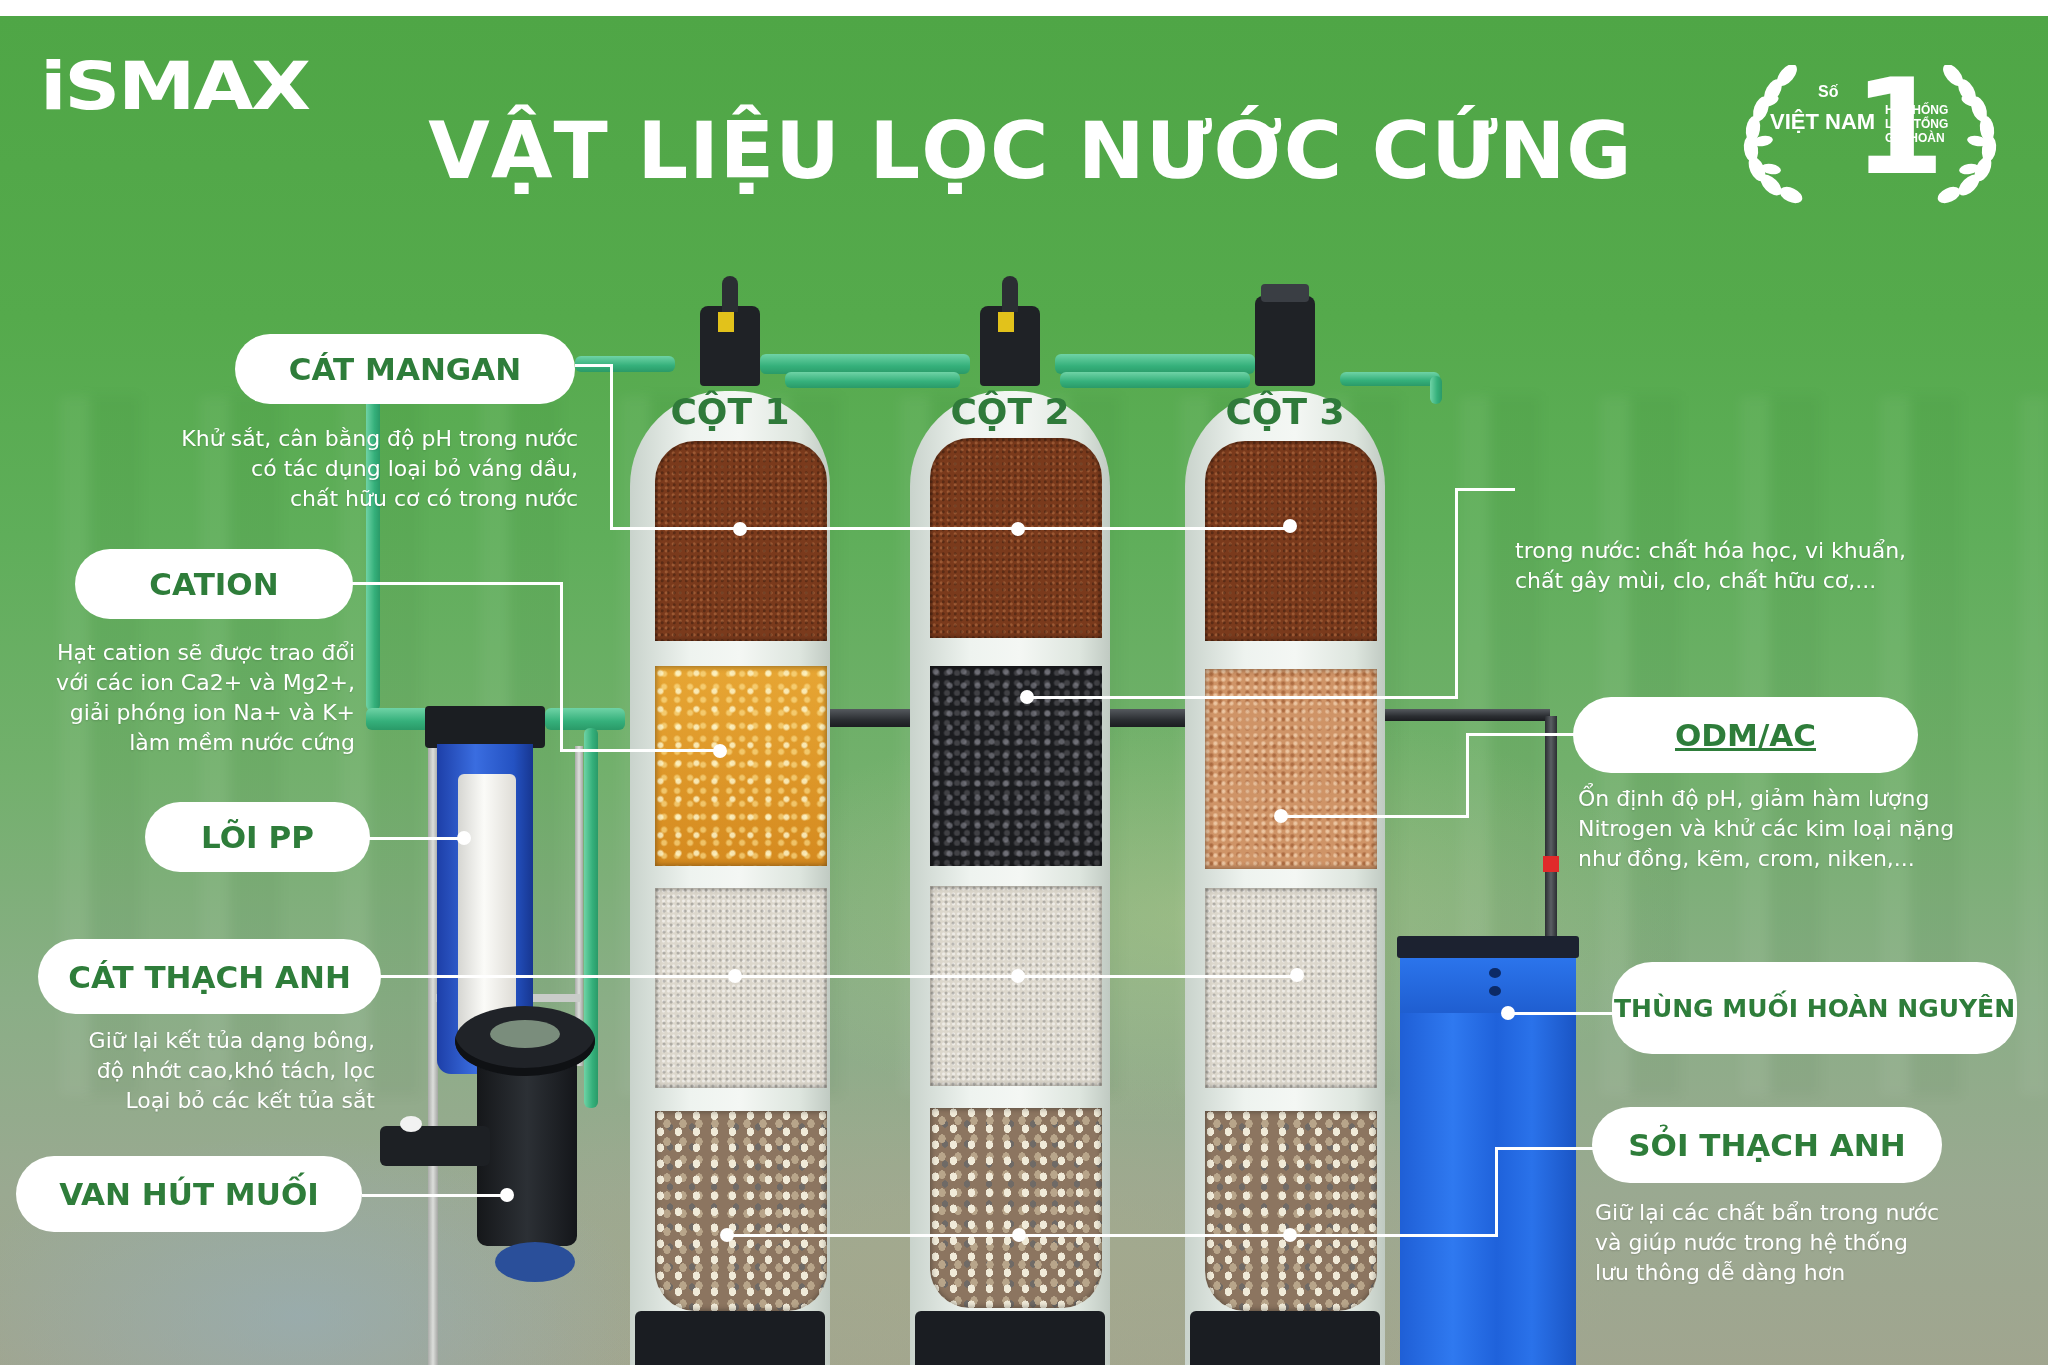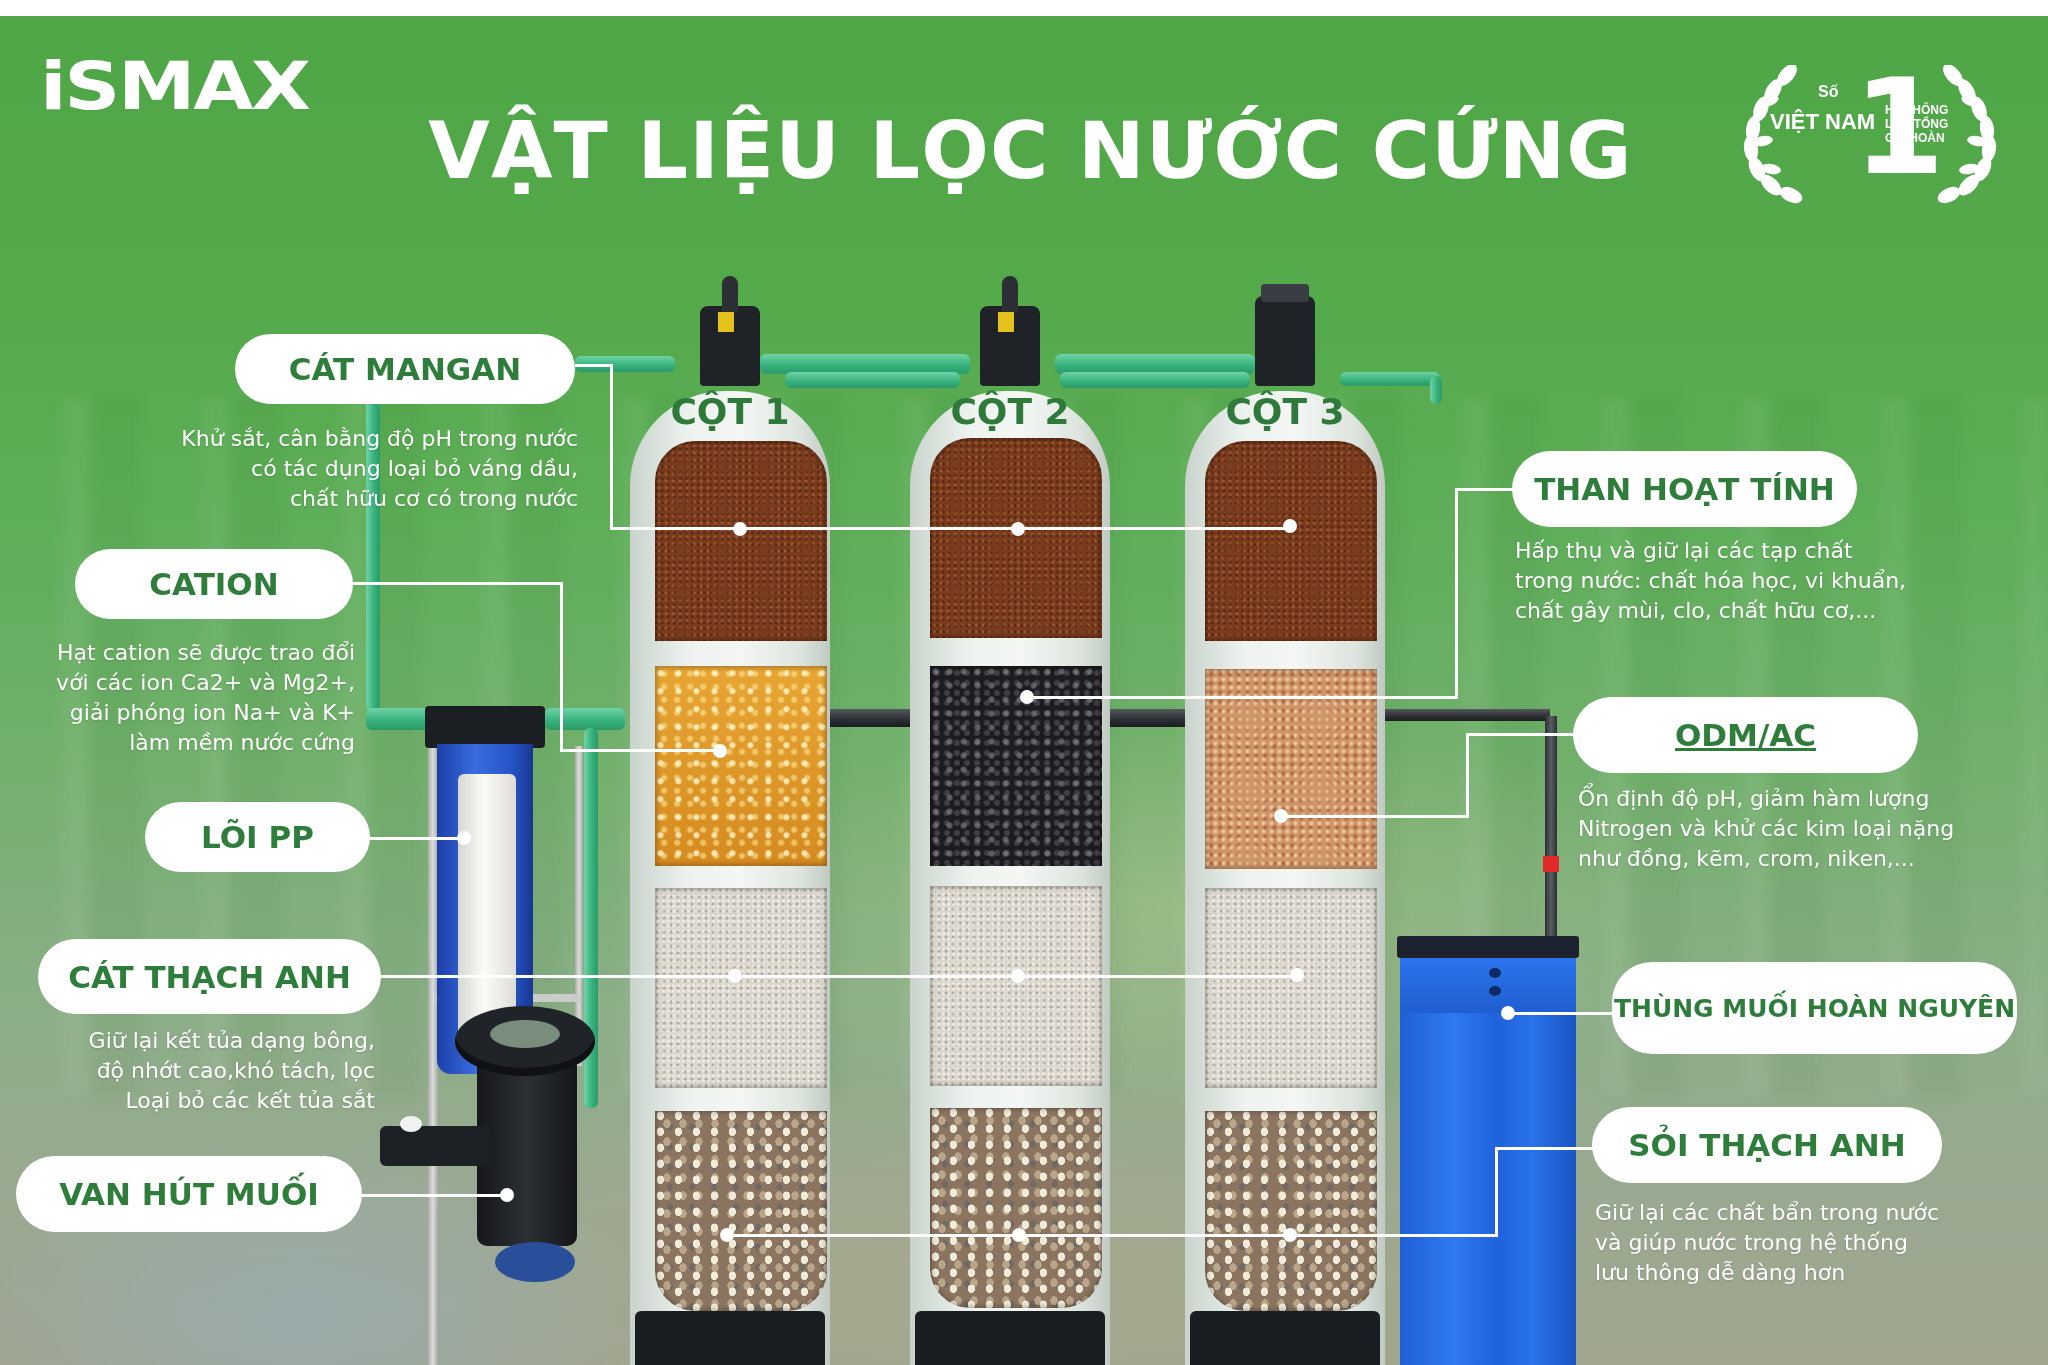--- a/index.html
+++ b/index.html
@@ -292,23 +292,21 @@
 
   <div class="pill" style="left:38px;top:923px;width:343px;height:75px;font-size:31px;">CÁT THẠCH ANH</div>
   <div class="desc right" style="left:20px;top:1010px;width:355px;">
     <div>Giữ lại kết tủa dạng bông,</div>
     <div>độ nhớt cao,khó tách, lọc</div>
     <div>Loại bỏ các kết tủa sắt</div>
   </div>
 
   <div class="pill" style="left:16px;top:1140px;width:346px;height:76px;font-size:31px;">VAN HÚT MUỐI</div>
 
-  <div class="pill" style="left:1512px;top:435px;width:345px;height:76px;font-size:31px;">THAN HOẠT TÍNH</div>
   <div class="desc" style="left:1515px;top:520px;width:520px;">
-    <div>Hấp thụ và giữ lại các tạp chất</div>
     <div>trong nước: chất hóa học, vi khuẩn,</div>
     <div>chất gây mùi, clo, chất hữu cơ,...</div>
   </div>
 
   <div class="pill" style="left:1573px;top:681px;width:345px;height:76px;font-size:31px;text-decoration:underline;">ODM/AC</div>
   <div class="desc" style="left:1578px;top:768px;width:470px;">
     <div>Ổn định độ pH, giảm hàm lượng</div>
     <div>Nitrogen và  khử các kim loại nặng</div>
     <div>như đồng, kẽm, crom, niken,...</div>
   </div>

